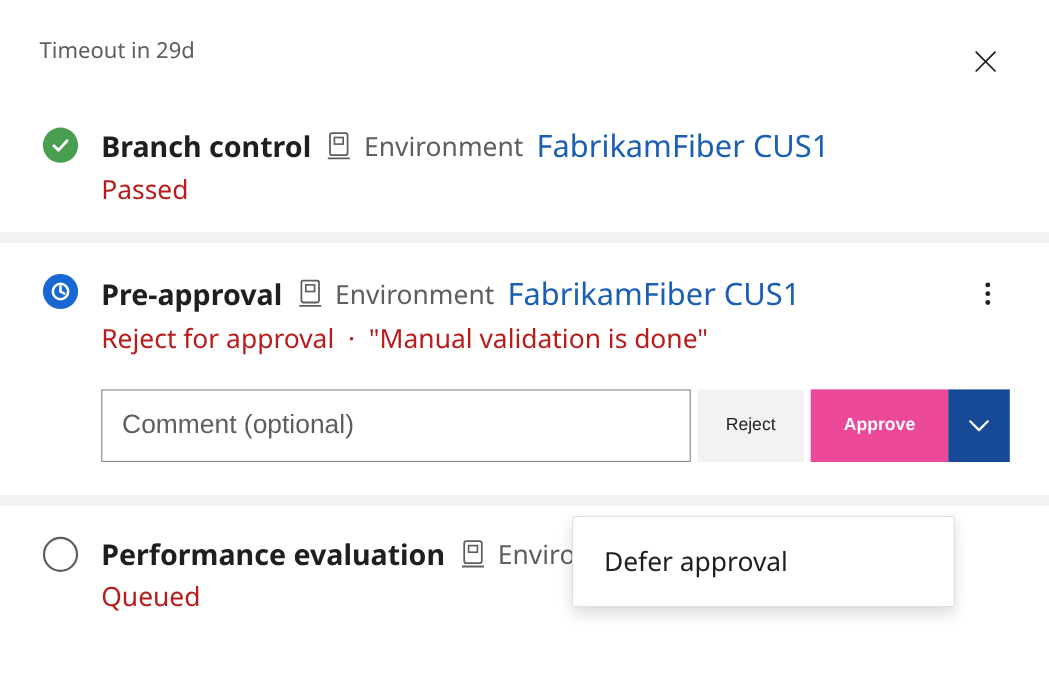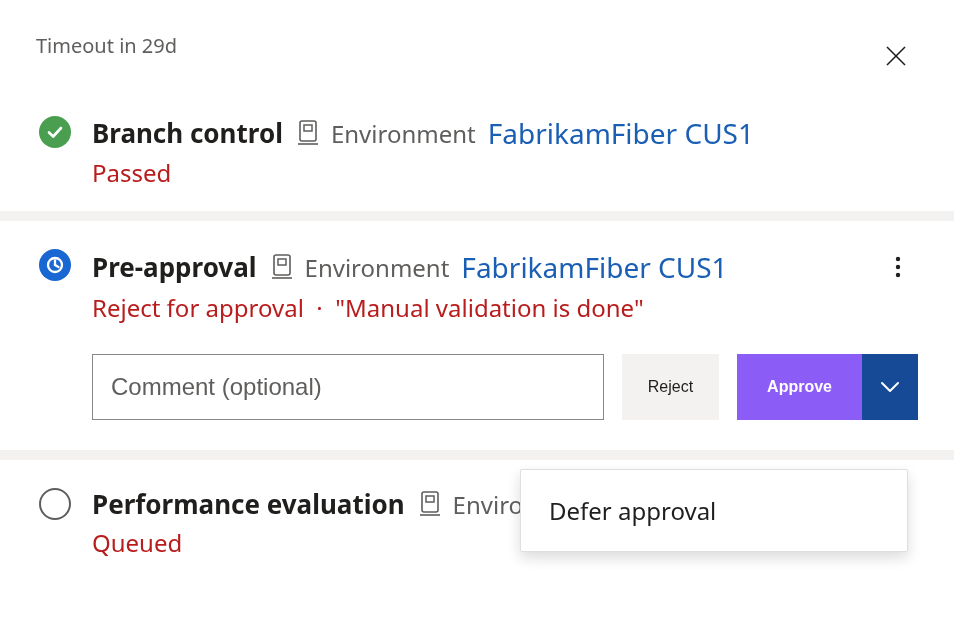--- a/index.html
+++ b/index.html
@@ -24,30 +24,30 @@
   .check-name { font-size: 26px; font-weight: 700; }
   .env-icon { display: inline-flex; margin-left: 2px; }
   .env-label { font-size: 24px; color: #605e5c; }
   .env-link { font-size: 28px; color: #1a5fb4; cursor: pointer; }
   .row2 { font-size: 24px; color: #b91c1c; margin-top: 4px; }
   .row2 span { white-space: pre; }
 
   .actions-line { display: flex; align-items: center; justify-content: space-between; gap: 20px; }
   .more-btn { width: 40px; height: 40px; border: none; background: transparent; cursor: pointer; display: flex; align-items: center; justify-content: center; }
 
-  .input-row { display: flex; align-items: flex-start; gap: 18px; margin-top: 30px; }
+  .input-row { display: flex; align-items: flex-start; gap: 6px; margin-top: 30px; }
   .comment { flex: 1 1 auto; height: 66px; border: 1.5px solid #8a8886; padding: 0 18px; font-size: 24px; color: #201f1e; background: #fff; }
   .comment::placeholder { color: #605e5c; }
   .btn { height: 66px; border: none; font-size: 16px; cursor: pointer; display: flex; align-items: center; justify-content: center; }
   .btn.reject { background: #f3f2f1; color: #201f1e; padding: 0 26px; font-weight: 500; }
   .split { display: flex; }
-  .btn.approve { background: #8b5cf6; color: #fff; padding: 0 30px; font-weight: 600; }
+  .btn.approve { background: #ec4899; color: #fff; padding: 0 30px; font-weight: 600; }
   .btn.chevron { background: #174a96; color: #fff; width: 56px; }
 
-  .menu { position: absolute; top: 469px; left: 520px; width: 388px; background: #fff; border: 1px solid #e1dfdd; border-radius: 2px; box-shadow: 0 6px 14px rgba(0,0,0,0.14); padding: 10px 0; z-index: 5; }
+  .menu { position: absolute; top: 469px; left: 520px; width: 348px; background: #fff; border: 1px solid #e1dfdd; border-radius: 2px; box-shadow: 0 6px 14px rgba(0,0,0,0.14); padding: 10px 0; z-index: 5; }
   .menu-item { padding: 14px 28px; font-size: 24px; cursor: pointer; }
 </style>
 </head>
 <body>
 
 <div class="header">
   <div>
     <div class="subtitle">Timeout in 29d</div>
   </div>
   <button class="close-btn">

